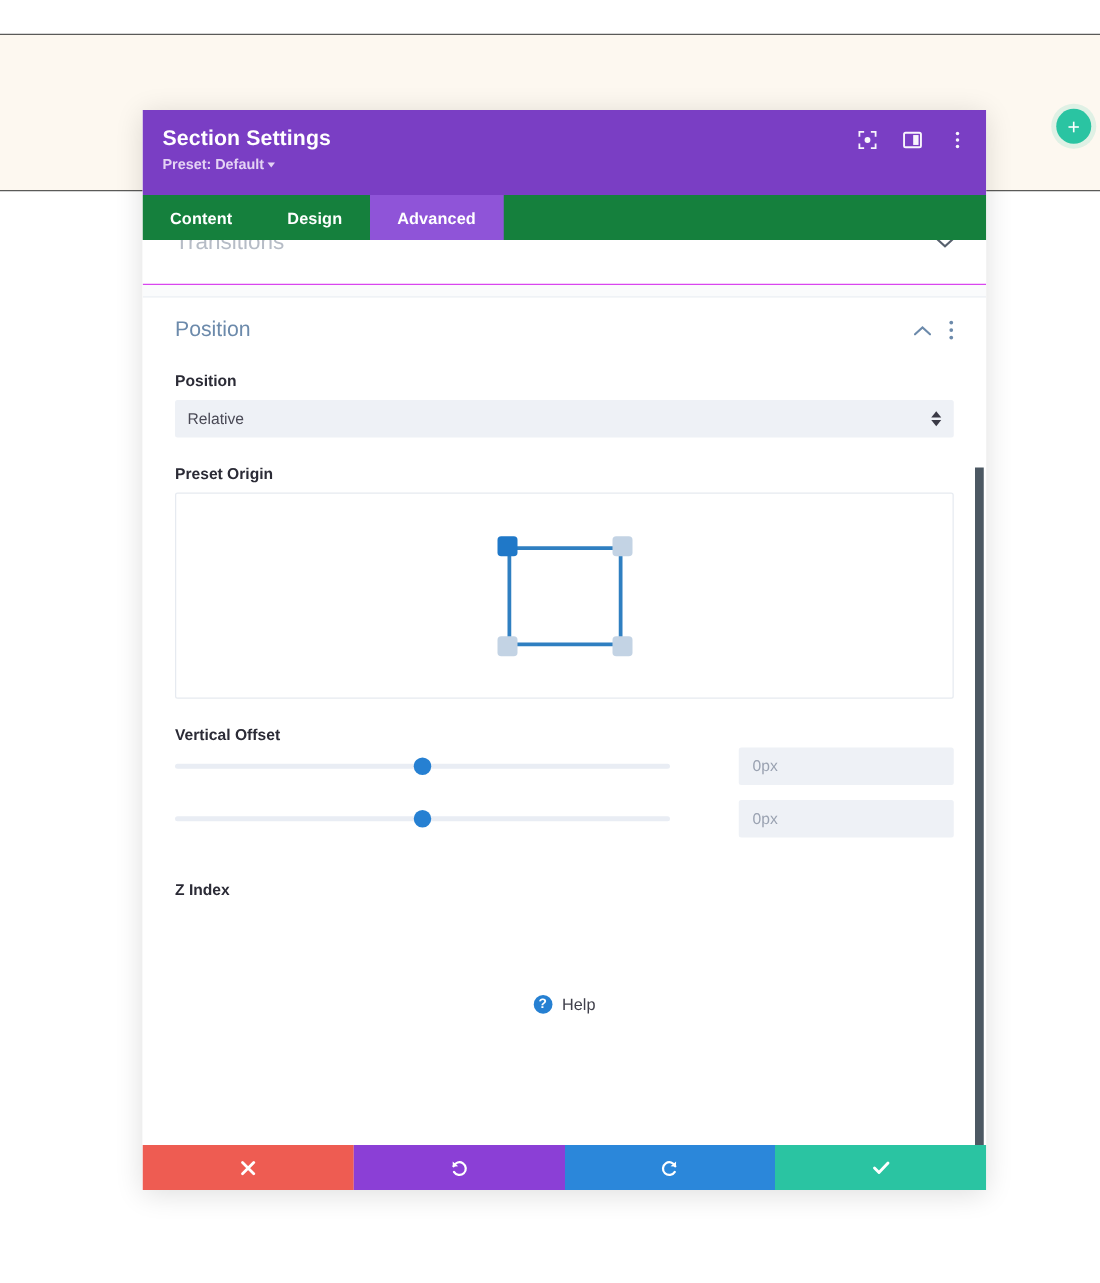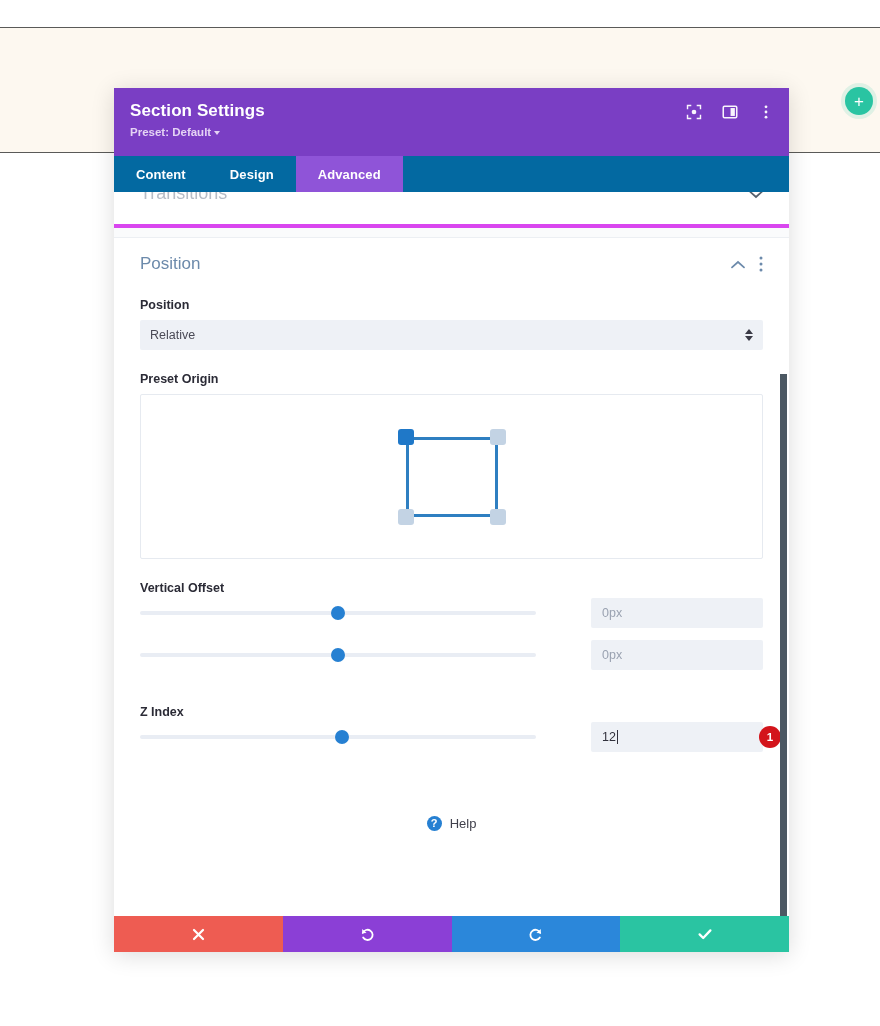--- a/index.html
+++ b/index.html
@@ -63,21 +63,21 @@
     border-left: 3px solid transparent; border-right: 3px solid transparent;
     border-top: 4px solid #e4d3f4; vertical-align: middle;
   }
   .header-icons {
     position: absolute; right: 14px; top: 15px;
     display: flex; align-items: center; gap: 18px;
   }
   .hicon { width: 18px; height: 18px; display: block; cursor: pointer; opacity: .95; }
 
   .tabs {
-    background: #0369a1; height: 36px; flex: 0 0 36px;
+    background: #15803d; height: 36px; flex: 0 0 36px;
     display: flex; align-items: stretch;
   }
   .tab {
     display: flex; align-items: center; justify-content: center;
     padding: 0 22px; color: #ffffff;
     font-size: 13px; font-weight: bold; cursor: pointer;
     letter-spacing: .1px;
   }
   .tab.active { background: #8f54d8; }
 
@@ -85,21 +85,21 @@
   .modal-body {
     flex: 1 1 auto; position: relative;
     background: #ffffff; overflow: hidden;
   }
   .scroll-inner { position: absolute; inset: 0; }
 
   .section-row {
     height: 46px; display: flex; align-items: center;
     justify-content: space-between;
     padding: 0 26px 0 26px;
-    border-bottom: 4px solid #d946ef;
+    border-bottom: 1px solid #d946ef;
   }
   .section-row.first { border-top: none; }
   .section-title-muted {
     color: #b6bcc6; font-size: 18px; font-weight: 400;
   }
   .section-title-open {
     color: #6c8aab; font-size: 17px; font-weight: 400;
   }
   .row-actions { display: flex; align-items: center; gap: 14px; }
 
@@ -340,31 +340,20 @@
             <div class="slider-thumb" style="left:50%;"></div>
           </div>
           <div class="num-input">
             <span class="ph">0px</span>
           </div>
         </div>
 
         <div class="field-gap"></div>
 
         <div class="field-label">Z Index</div>
-        <div class="slider-row">
-          <div class="slider-track-wrap">
-            <div class="slider-track"></div>
-            <div class="slider-thumb" style="left:51%;"></div>
-          </div>
-          <div class="num-input">
-            <span class="val">12</span>
-              <span class="caret-bar"></span>
-          </div>
-          <div class="badge-1">1</div>
-        </div>
 
         <div style="height:30px;"></div>
       </div>
 
 
       <div class="help-area">
         <span class="help-icon">?</span>
         <span class="help-text">Help</span>
       </div>
     </div>

